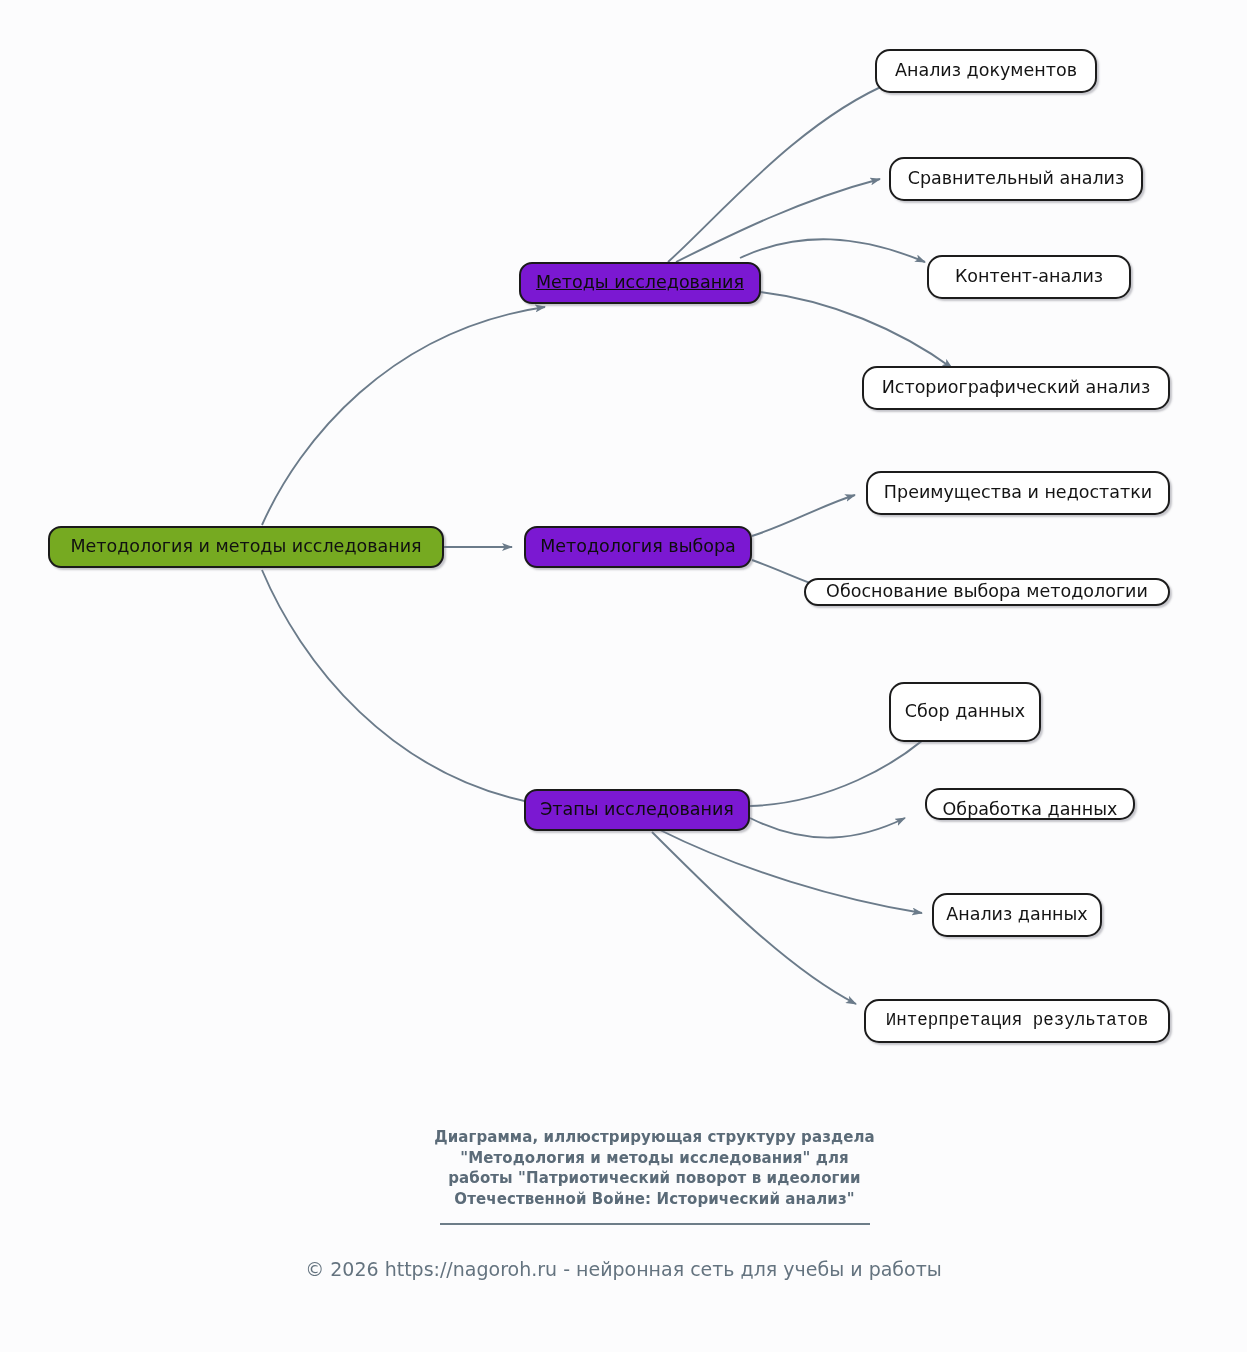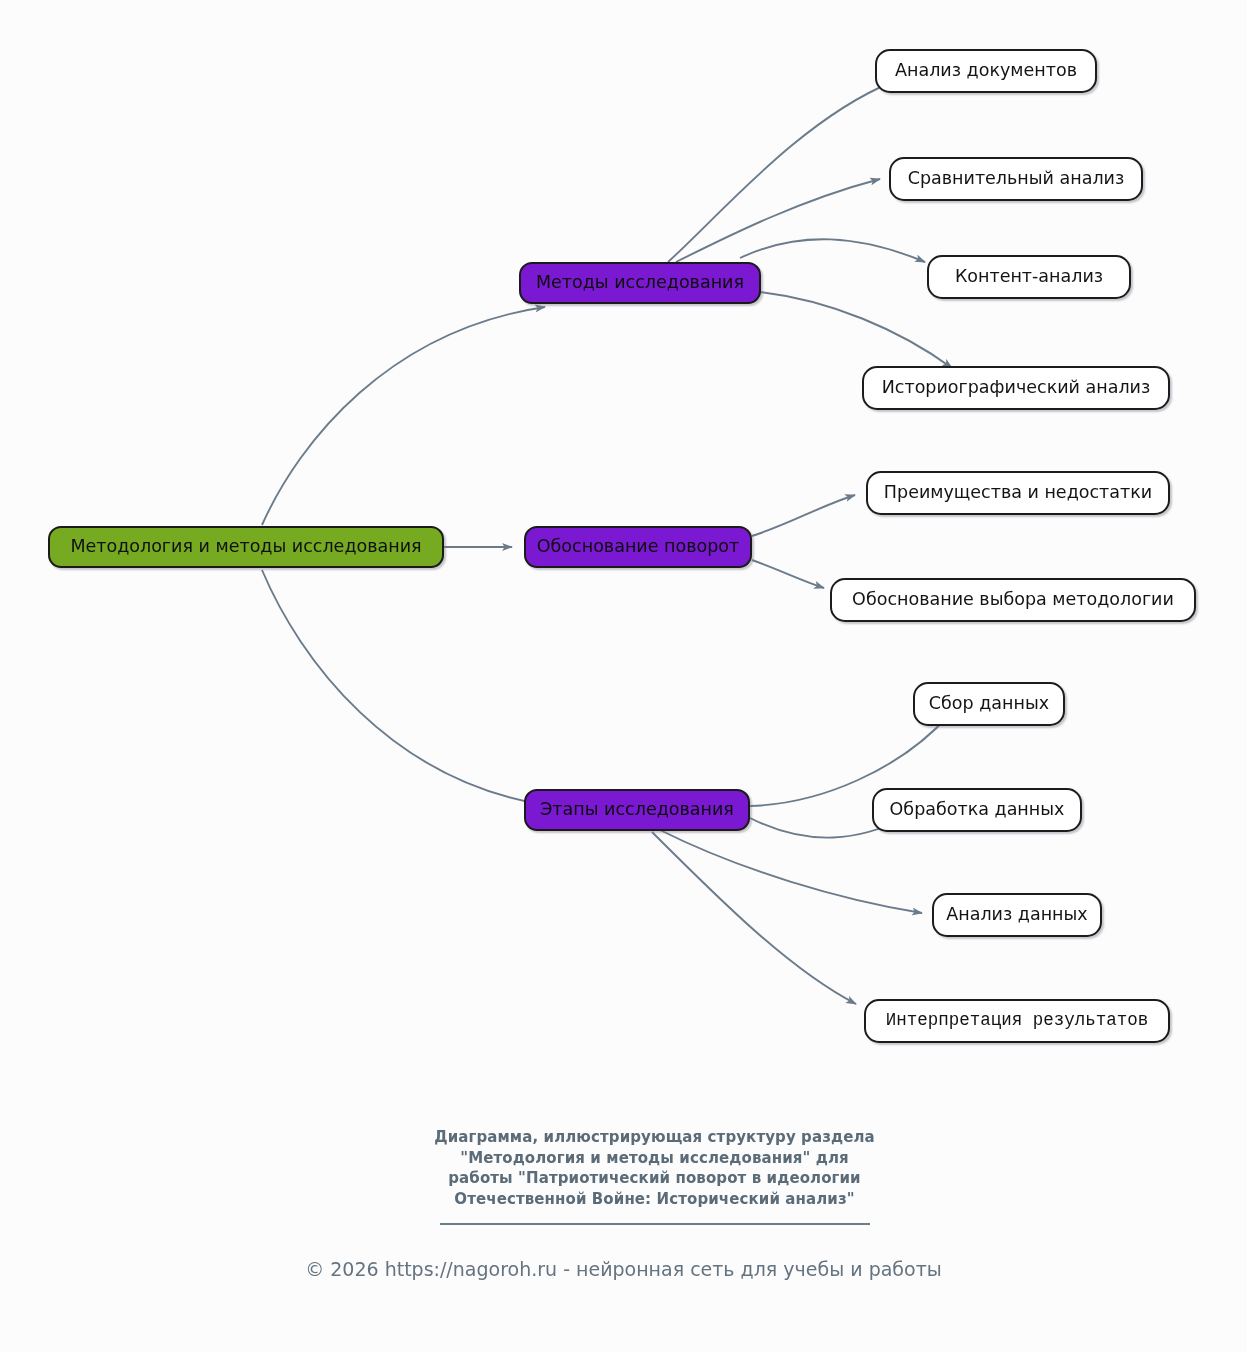--- a/index.html
+++ b/index.html
@@ -129,61 +129,61 @@
       <path d="M 750,818 C 810,848 860,840 905,818"></path>
       <path d="M 660,830 C 740,870 840,900 922,913"></path>
       <path d="M 652,832 C 720,900 790,970 856,1004"></path>
     </g>
   </svg>
 
   <div class="node node-root" style="left:48px; top:526px; width:396px; height:42px;align-items:center;">
     <span>Методология и методы исследования</span>
   </div>
 
-  <div class="node node-branch" style="left:519px; top:262px; width:242px; height:42px;">
+  <div class="node node-branch" style="left:519px; top:262px; width:242px; height:42px;text-decoration:underline;">
     <span>Методы исследования</span>
   </div>
 
   <div class="node node-leaf" style="left:875px; top:49px; width:222px; height:44px;">
     <span>Анализ документов</span>
   </div>
 
   <div class="node node-leaf" style="left:889px; top:157px; width:254px; height:44px;">
     <span>Сравнительный анализ</span>
   </div>
 
   <div class="node node-leaf" style="left:927px; top:255px; width:204px; height:44px;">
     <span>Контент-анализ</span>
   </div>
 
   <div class="node node-leaf" style="left:862px; top:366px; width:308px; height:44px;">
     <span>Историографический анализ</span>
   </div>
 
   <div class="node node-branch" style="left:524px; top:526px; width:228px; height:42px;">
-    <span>Обоснование поворот</span>
+    <span>Методология выбора</span>
   </div>
 
   <div class="node node-leaf" style="left:866px; top:471px; width:304px; height:44px;">
     <span>Преимущества и недостатки</span>
   </div>
 
-  <div class="node node-leaf" style="left:830px; top:578px; width:366px; height:44px;align-items:center;">
+  <div class="node node-leaf" style="left:804px; top:578px; width:366px; height:28px;align-items:center;">
     <span>Обоснование выбора методологии</span>
   </div>
 
   <div class="node node-branch" style="left:524px; top:789px; width:226px; height:42px;">
     <span>Этапы исследования</span>
   </div>
 
-  <div class="node node-leaf" style="left:913px; top:682px; width:152px; height:44px;">
+  <div class="node node-leaf" style="left:889px; top:682px; width:152px; height:60px;">
     <span>Сбор данных</span>
   </div>
 
-  <div class="node node-leaf" style="left:872px; top:788px; width:210px; height:44px;">
+  <div class="node node-leaf" style="left:925px; top:788px; width:210px; height:32px;align-items:flex-end;">
     <span>Обработка данных</span>
   </div>
 
   <div class="node node-leaf" style="left:932px; top:893px; width:170px; height:44px;">
     <span>Анализ данных</span>
   </div>
 
   <div class="node node-leaf" style="left:864px; top:999px; width:306px; height:44px;font-family:Liberation Mono, monospace;">
     <span>Интерпретация результатов</span>
   </div>

